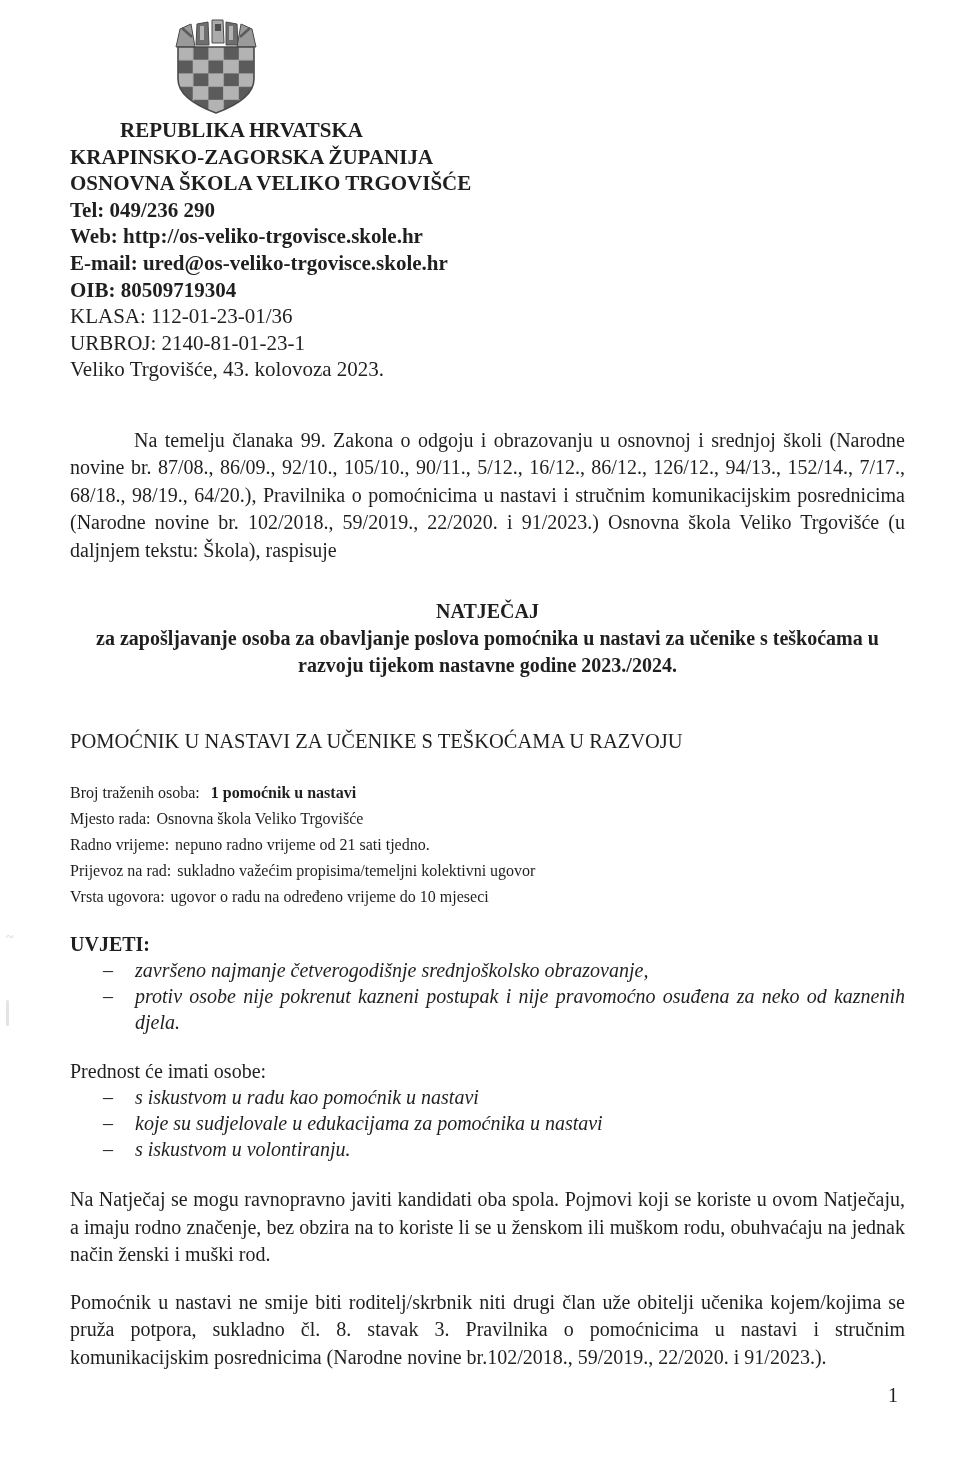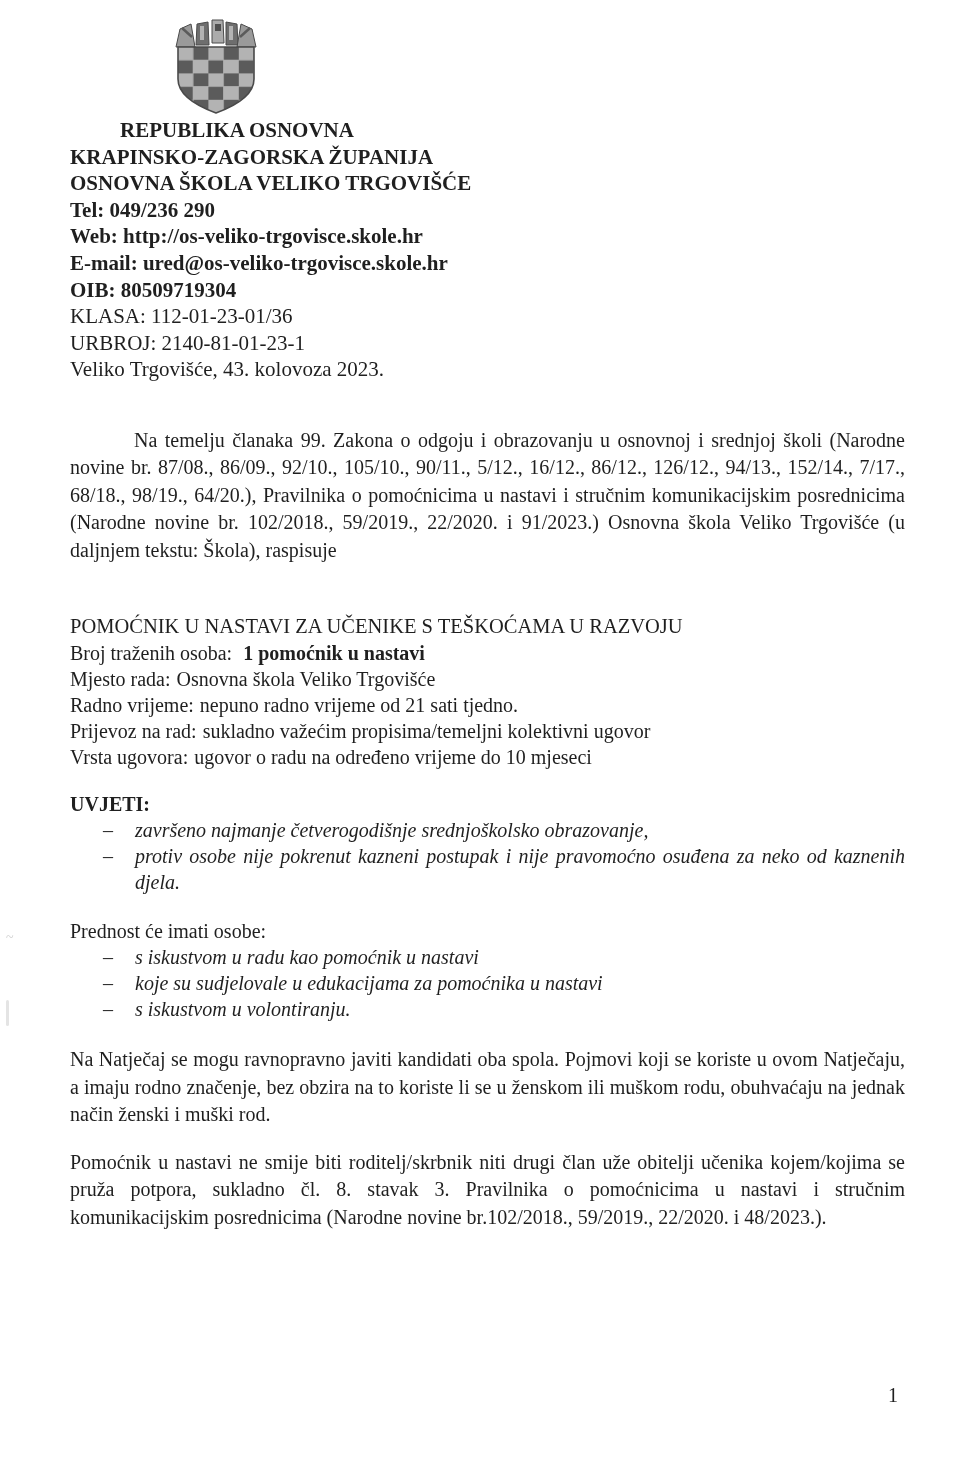--- a/index.html
+++ b/index.html
@@ -18,21 +18,21 @@
   .h-line{font-size:21px;line-height:26.6px;white-space:nowrap;}
   .h-ind{padding-left:50px;}
   .bold{font-weight:bold;}
   .para{
     font-size:20px;line-height:27.5px;text-align:justify;
   }
   .intro{margin-top:44px;text-indent:64px;}
   .announce{margin-top:34px;text-align:center;font-weight:bold;font-size:20px;line-height:27px;}
   .announce .subtitle{max-width:784px;margin:0 auto;}
   .pos-heading{margin-top:49px;font-weight:normal;font-size:20.5px;line-height:27px;}
-  .details{font-size:20px;line-height:26px;}
+  .details{margin-top:25px;font-size:16px;line-height:26px;}
   .detail-value{margin-left:6px;}
   .detail-value.emph{margin-left:11px;font-weight:bold;}
   .sec-heading{margin-top:21px;font-weight:bold;font-size:20px;line-height:26px;}
   .plain-heading{margin-top:23px;font-size:20px;line-height:26px;}
   .dash-list{font-size:20px;line-height:26px;font-style:italic;}
   .dash-item{display:flex;}
   .dash-item::before{content:"–";width:32px;flex:0 0 32px;text-align:left;padding-left:33px;box-sizing:content-box;}
   .dash-item .li-text{flex:1;text-align:justify;}
   .equality{margin-top:24px;}
   .restriction{margin-top:20px;}
@@ -67,34 +67,38 @@
           <rect x="45" y="9" width="6" height="7" fill="#4f4f4f" stroke="none"></rect>
           <path d="M56,30 L56,7 L67,9 L68,30 Z" fill="#6e6e6e"></path>
           <rect x="59" y="11" width="4" height="14" fill="#b3b3b3" stroke="none"></rect>
           <path d="M67,32 L71,9 L82,14 L86,32 Z" fill="#9a9a9a"></path>
           <path d="M80,13 L70,22" stroke="#5b5b5b" stroke-width="2.5" fill="none"></path>
         </g>
 
         <path d="M8,32 H84 V64 Q84,84 46,98 Q8,84 8,64 Z" fill="url(#cb)" stroke="#4a4a4a" stroke-width="1.6"></path>
       </svg>
 
-      <div class="h-line h-ind bold">REPUBLIKA OSNOVNA</div>
+      <div class="h-line h-ind bold">REPUBLIKA HRVATSKA</div>
       <div class="h-line bold">KRAPINSKO-ZAGORSKA ŽUPANIJA</div>
       <div class="h-line bold">OSNOVNA ŠKOLA VELIKO TRGOVIŠĆE</div>
       <div class="h-line bold">Tel: 049/236 290</div>
       <div class="h-line bold">Web: http://os-veliko-trgovisce.skole.hr</div>
       <div class="h-line bold">E-mail: ured@os-veliko-trgovisce.skole.hr</div>
       <div class="h-line bold">OIB: 80509719304</div>
       <div class="h-line">KLASA: 112-01-23-01/36</div>
       <div class="h-line">URBROJ: 2140-81-01-23-1</div>
       <div class="h-line">Veliko Trgovišće, 43. kolovoza 2023.</div>
     </div>
 
     <p class="para intro">Na temelju članaka 99. Zakona o odgoju i obrazovanju u osnovnoj i srednjoj školi (Narodne novine br. 87/08., 86/09., 92/10., 105/10., 90/11., 5/12., 16/12., 86/12., 126/12., 94/13., 152/14., 7/17., 68/18., 98/19., 64/20.), Pravilnika o pomoćnicima u nastavi i stručnim komunikacijskim posrednicima (Narodne novine br. 102/2018., 59/2019., 22/2020. i 91/2023.) Osnovna škola Veliko Trgovišće (u daljnjem tekstu: Škola), raspisuje</p>
 
+    <div class="announce">
+      <div>NATJEČAJ</div>
+      <div class="subtitle">za zapošljavanje osoba za obavljanje poslova pomoćnika u nastavi za učenike s teškoćama u razvoju tijekom nastavne godine 2023./2024.</div>
+    </div>
 
     <div class="pos-heading">POMOĆNIK U NASTAVI ZA UČENIKE S TEŠKOĆAMA U RAZVOJU</div>
 
     <div class="details">
       <div>
         <span>Broj traženih osoba:</span><span class="detail-value emph">1 pomoćnik u nastavi</span>
       </div>
       <div>
         <span>Mjesto rada:</span><span class="detail-value">Osnovna škola Veliko Trgovišće</span>
       </div>
@@ -126,21 +130,21 @@
       </div>
       <div class="dash-item">
         <div class="li-text">koje su sudjelovale u edukacijama za pomoćnika u nastavi</div>
       </div>
       <div class="dash-item">
         <div class="li-text">s iskustvom u volontiranju.</div>
       </div>
     </div>
 
     <p class="para equality">Na Natječaj se mogu ravnopravno javiti kandidati oba spola. Pojmovi koji se koriste u ovom Natječaju, a imaju rodno značenje, bez obzira na to koriste li se u ženskom ili muškom rodu, obuhvaćaju na jednak način ženski i muški rod.</p>
-    <p class="para restriction">Pomoćnik u nastavi ne smije biti roditelj/skrbnik niti drugi član uže obitelji učenika kojem/kojima se pruža potpora, sukladno čl. 8. stavak 3. Pravilnika o pomoćnicima u nastavi i stručnim komunikacijskim posrednicima (Narodne novine br.102/2018., 59/2019., 22/2020. i 48/2023.).</p>
+    <p class="para restriction">Pomoćnik u nastavi ne smije biti roditelj/skrbnik niti drugi član uže obitelji učenika kojem/kojima se pruža potpora, sukladno čl. 8. stavak 3. Pravilnika o pomoćnicima u nastavi i stručnim komunikacijskim posrednicima (Narodne novine br.102/2018., 59/2019., 22/2020. i 91/2023.).</p>
 
   </div>
 
   <div class="scan-artifact sa1">~</div>
   <div class="scan-artifact sa2"></div>
 
   <div class="page-number">1</div>
 </div>
 
 </body></html>

